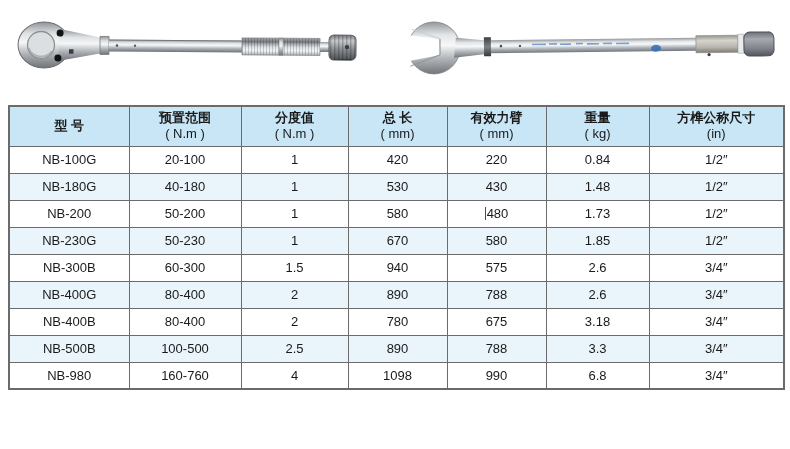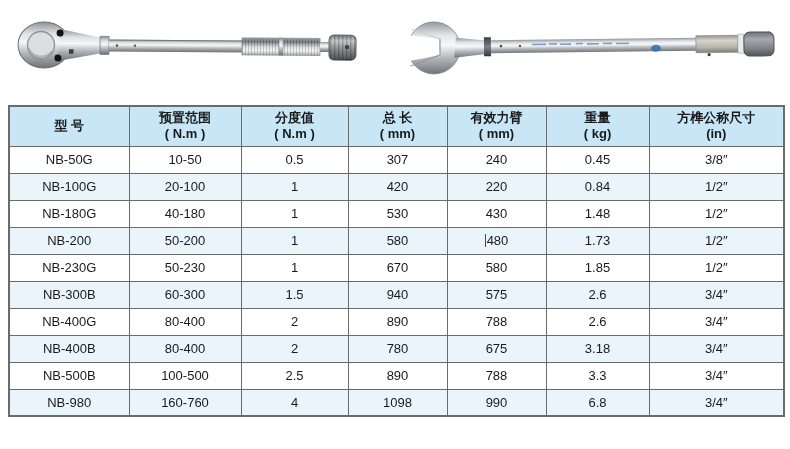--- a/index.html
+++ b/index.html
@@ -35,21 +35,21 @@
   table.spec col.c6{width:135px;}
   table.spec th, table.spec td{
     border:1px solid var(--border);
     text-align:center;vertical-align:middle;
     color:var(--text);padding:0;
   }
   table.spec thead th{
     background:var(--header-bg);
     height:40px;font-size:13px;font-weight:bold;line-height:1.25;
   }
-  table.spec thead th .hl2{font-weight:bold;}
+  table.spec thead th .hl2{font-weight:normal;}
   table.spec tbody td{
     height:27px;font-size:13px;background:var(--row-bg);
   }
   table.spec tbody tr:nth-child(even) td{background:var(--row-alt);}
   .text-cursor{
     display:inline-block;width:1px;height:13px;background:#4a4a4a;
     vertical-align:-2px;margin-right:1px;
   }
 </style>
 </head>
@@ -203,29 +203,20 @@
           <div class="hl2">( kg)</div>
         </th>
         <th>
           <div>方榫公称尺寸</div>
           <div class="hl2">(in)</div>
         </th>
       </tr>
     </thead>
   <tbody>
       <tr>
-        <td>NB-50G</td>
-        <td>10-50</td>
-        <td>0.5</td>
-        <td>307</td>
-        <td>240</td>
-        <td>0.45</td>
-        <td>3/8″</td>
-      </tr>
-      <tr>
         <td>NB-100G</td>
         <td>20-100</td>
         <td>1</td>
         <td>420</td>
         <td>220</td>
         <td>0.84</td>
         <td>1/2″</td>
       </tr>
       <tr>
         <td>NB-180G</td>

